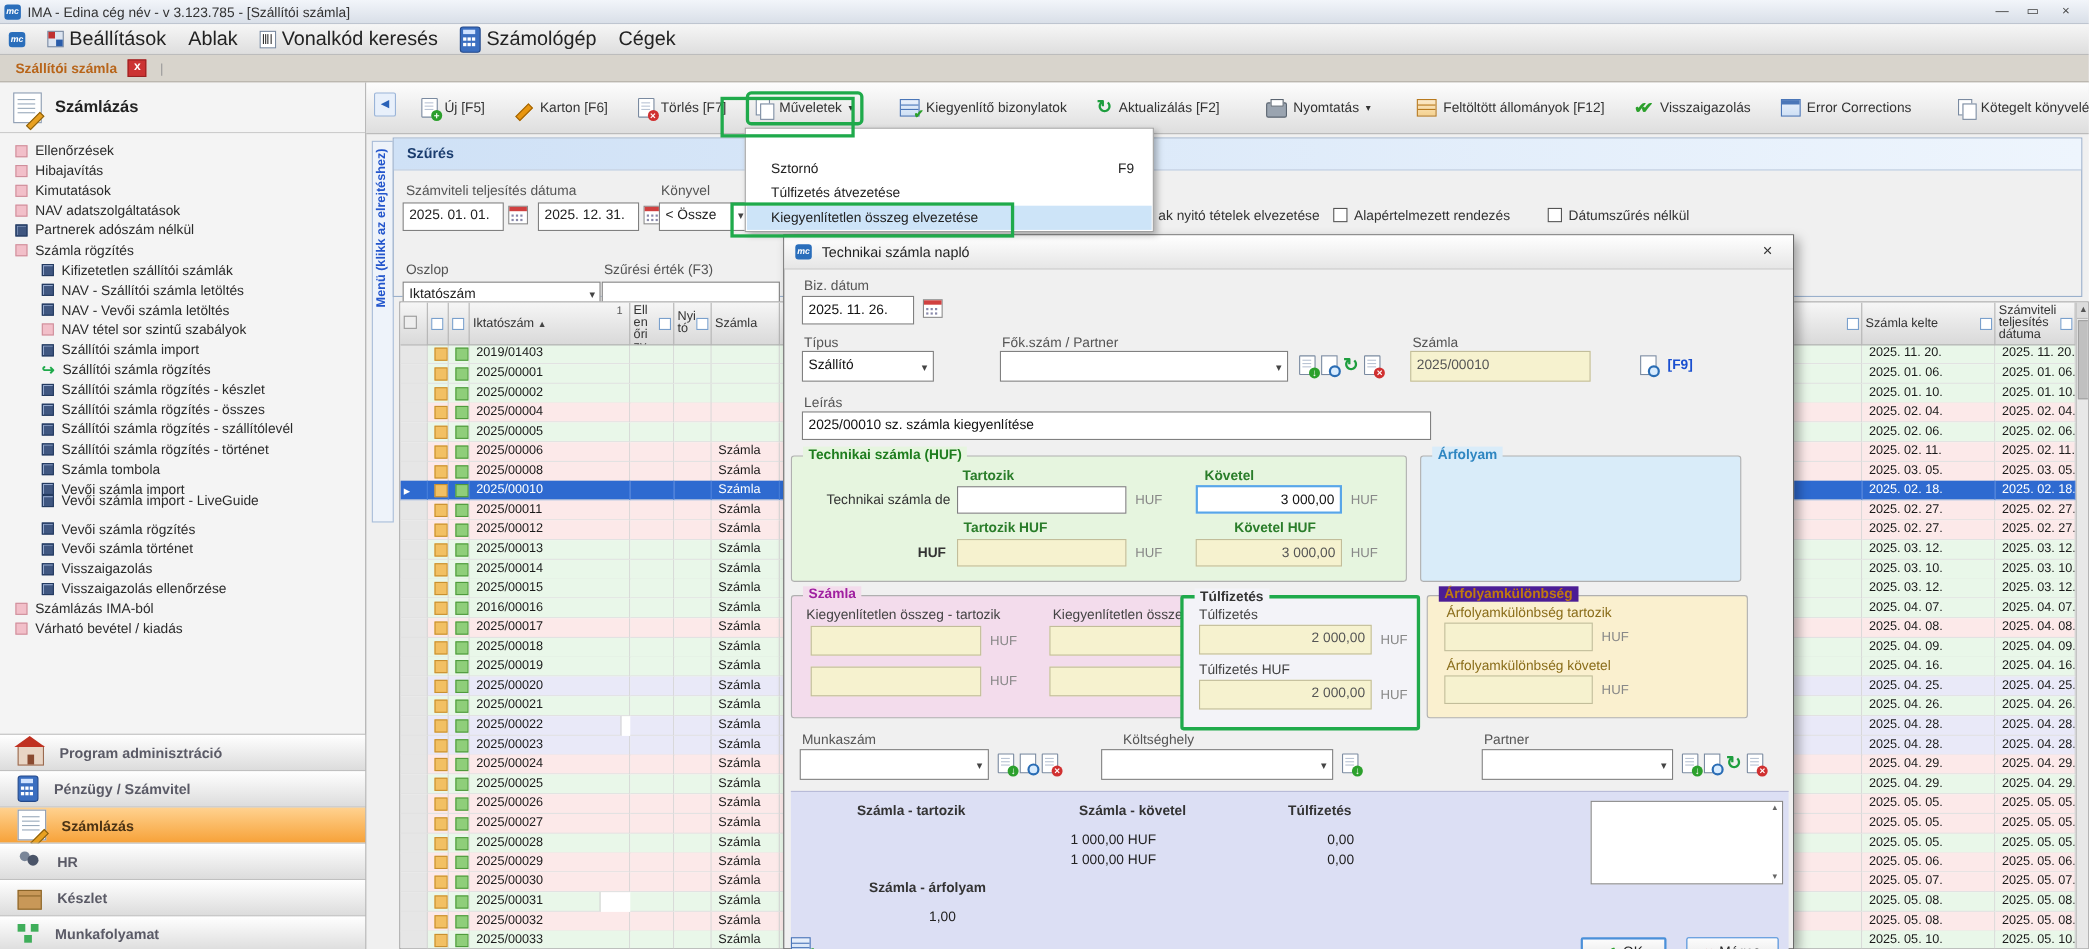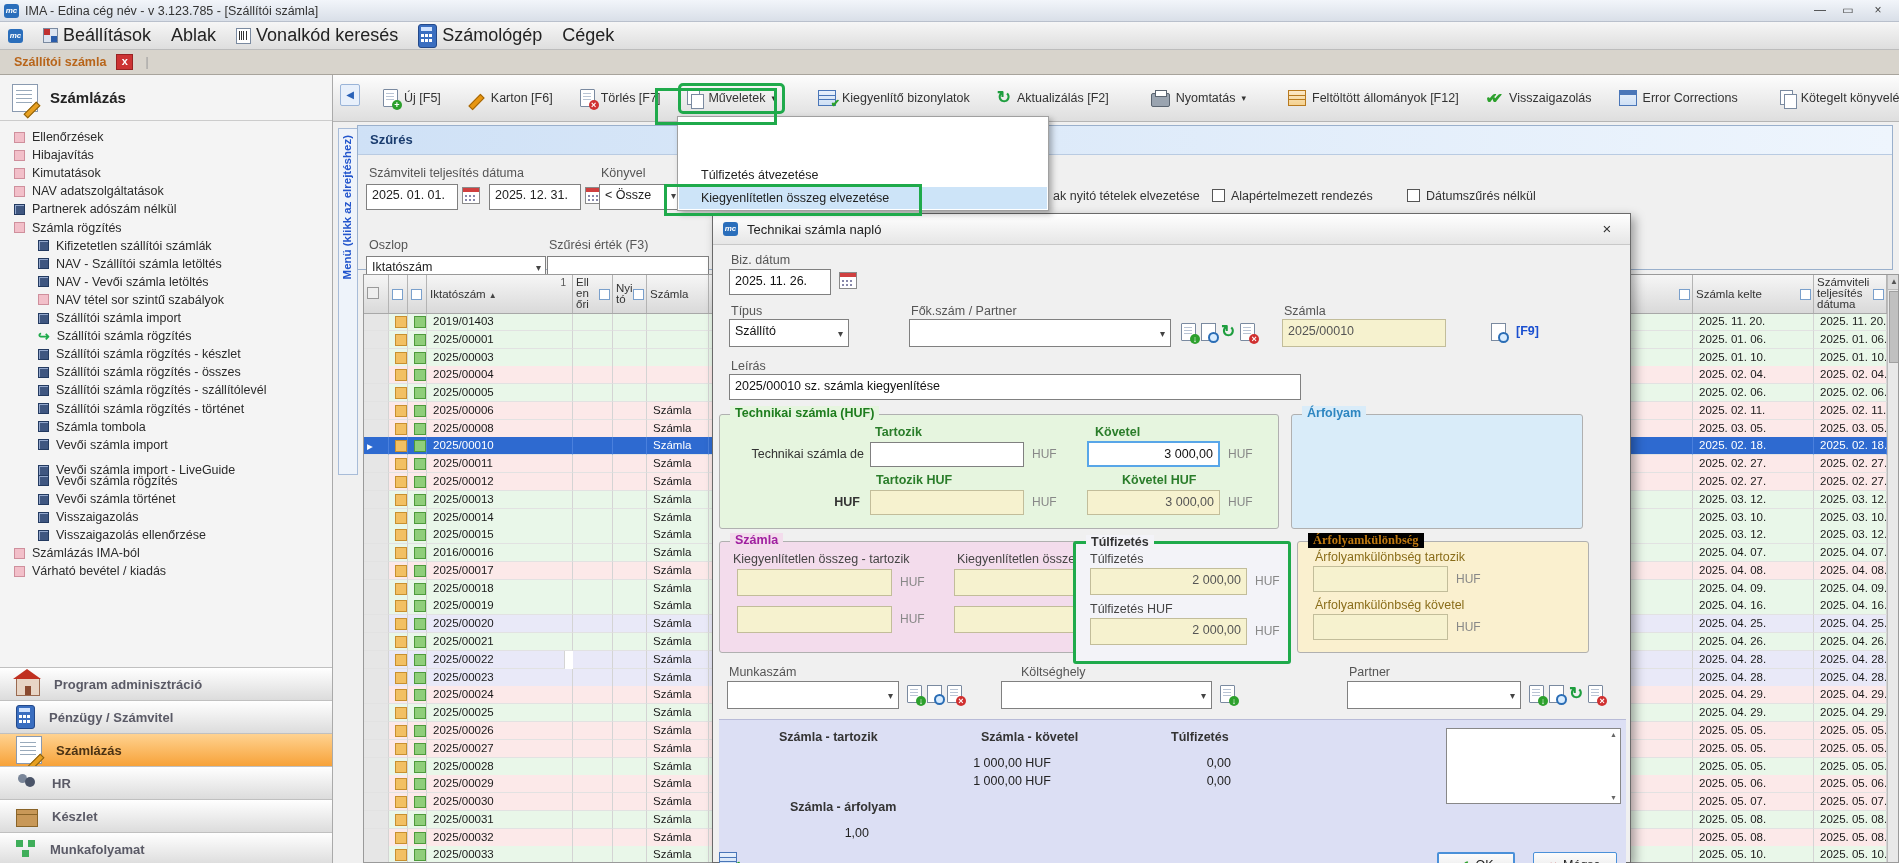--- a/index.html
+++ b/index.html
@@ -162,21 +162,21 @@
   .dinput.num{text-align:right;}
   .dinput.focus{border:2px solid #58a6e8;}
   .dcombo::after{content:"▾";position:absolute;right:5px;top:8px;color:#444;font-size:10px;}
   .unit{position:absolute;color:#888;font-size:12px;}
   .gbox{position:absolute;border:1px solid #b0b0b0;border-radius:3px;box-sizing:border-box;}
   .legend{position:absolute;top:-9px;left:10px;padding:0 5px;font-weight:bold;font-size:12.5px;white-space:nowrap;}
   #gb-tech{background:#e6f5df;} #gb-tech .legend{background:#e6f5df;color:#1e7d1e;}
   #gb-arf{background:#d9ecf9;} #gb-arf .legend{background:#d9ecf9;color:#2e86c1;}
   #gb-szamla{background:#f3dcec;} #gb-szamla .legend{background:#f3dcec;color:#a020a0;}
   #gb-tulf{background:#f3f3f8;border:3px solid #1faa4b;} #gb-tulf .legend{background:#f3f3f8;color:#333;}
-  #gb-arfkul{background:#faf0cf;} #gb-arfkul .legend{background:#000000;color:#c07a10;font-family:Liberation Serif, serif;}
+  #gb-arfkul{background:#faf0cf;} #gb-arfkul .legend{background:#4c1d95;color:#c07a10;}
   .glabel{position:absolute;font-weight:bold;font-size:12.5px;color:#2a7d2a;white-space:nowrap;}
   #summary{position:absolute;left:6px;top:505px;width:907px;height:145px;background:#dcdff4;border-top:1px solid #b8bbd8;}
   #summary .shead{position:absolute;font-weight:bold;color:#333;font-size:12.5px;white-space:nowrap;}
   #summary .sval{position:absolute;text-align:right;color:#222;font-size:12.5px;white-space:nowrap;}
   #listbox{position:absolute;left:727px;top:8px;width:173px;height:74px;background:#fff;border:1px solid #888;}
   #listbox .sa{position:absolute;right:1px;color:#666;font-size:7px;width:11px;text-align:center;}
   .dlg-btn{position:absolute;height:26px;background:linear-gradient(#fcfcfc,#e4e4e4);border:2px solid #4a90d9;
            border-radius:2px;display:flex;align-items:center;justify-content:center;gap:6px;font-size:12.5px;color:#222;box-sizing:border-box;}
   .ok-check{color:#2ca02c;font-weight:bold;font-size:13px;}
   .megse-x{color:#c03030;font-weight:bold;font-size:13px;}
@@ -298,21 +298,21 @@
           <span>Szállítói számla rögzítés - történet</span>
         </div>
         <div class="tree-item" style="top: 292.6px; left: 38px;">
           <span class="navy-node-icon"></span>
           <span>Számla tombola</span>
         </div>
         <div class="tree-item" style="top: 310.7px; left: 38px;">
           <span class="navy-node-icon"></span>
           <span>Vevői számla import</span>
         </div>
-        <div class="tree-item" style="top: 336px; left: 38px;">
+        <div class="tree-item" style="top: 321px; left: 38px;">
           <span class="navy-node-icon"></span>
           <span>Vevői számla import - LiveGuide</span>
         </div>
         <div class="tree-item" style="top: 346.9px; left: 38px;">
           <span class="navy-node-icon"></span>
           <span>Vevői számla rögzítés</span>
         </div>
         <div class="tree-item" style="top: 365px; left: 38px;">
           <span class="navy-node-icon"></span>
           <span>Vevői számla történet</span>
@@ -469,21 +469,21 @@
           <div class="gcell col-szamla" style="left: 283px; width: 62px;"></div>
           <div class="gcell col-filler" style="left: 345px; width: 874px;"></div>
           <div class="gcell col-ott" style="left: 1219px; width: 110px;">ott</div>
           <div class="gcell col-kelte" style="left: 1329px; width: 121px;">2025. 01. 06.</div>
           <div class="gcell col-telj" style="left: 1450px; width: 73px;">2025. 01. 06.</div>
         </div>
         <div class="grow c-g" style="top: 73.56px;">
           <div class="gcell col-marker" style="left: 0px; width: 25px;"></div>
           <div class="gcell col-cb1" style="left: 25px; width: 19px;"><span class="sq sq1"></span></div>
           <div class="gcell col-cb2" style="left: 44px; width: 19px;"><span class="sq sq2"></span></div>
-          <div class="gcell col-ikt" style="left: 63px; width: 146px;">2025/00003</div>
+          <div class="gcell col-ikt" style="left: 63px; width: 146px;">2025/00002</div>
           <div class="gcell col-ell" style="left: 209px; width: 40px;"></div>
           <div class="gcell col-nyito" style="left: 249px; width: 34px;"></div>
           <div class="gcell col-szamla" style="left: 283px; width: 62px;"></div>
           <div class="gcell col-filler" style="left: 345px; width: 874px;"></div>
           <div class="gcell col-ott" style="left: 1219px; width: 110px;">ott</div>
           <div class="gcell col-kelte" style="left: 1329px; width: 121px;">2025. 01. 10.</div>
           <div class="gcell col-telj" style="left: 1450px; width: 73px;">2025. 01. 10.</div>
         </div>
         <div class="grow c-p" style="top: 91.34px;">
           <div class="gcell col-marker" style="left: 0px; width: 25px;"></div>
@@ -807,21 +807,21 @@
           <div class="gcell col-szamla" style="left: 283px; width: 62px;">Számla</div>
           <div class="gcell col-filler" style="left: 345px; width: 874px;"></div>
           <div class="gcell col-ott" style="left: 1219px; width: 110px;">ott</div>
           <div class="gcell col-kelte" style="left: 1329px; width: 121px;">2025. 05. 07.</div>
           <div class="gcell col-telj" style="left: 1450px; width: 73px;">2025. 05. 07.</div>
         </div>
         <div class="grow c-g" style="top: 535.84px;">
           <div class="gcell col-marker" style="left: 0px; width: 25px;"></div>
           <div class="gcell col-cb1" style="left: 25px; width: 19px;"><span class="sq sq1"></span></div>
           <div class="gcell col-cb2" style="left: 44px; width: 19px;"><span class="sq sq2"></span></div>
-          <div class="gcell col-ikt" style="left: 63px; width: 146px;">2025/00031</div>
+          <div class="gcell col-ikt" style="left: 63px; width: 119px;">2025/00031</div>
           <div class="gcell col-ell" style="left: 209px; width: 40px;"></div>
           <div class="gcell col-nyito" style="left: 249px; width: 34px;"></div>
           <div class="gcell col-szamla" style="left: 283px; width: 62px;">Számla</div>
           <div class="gcell col-filler" style="left: 345px; width: 874px;"></div>
           <div class="gcell col-ott" style="left: 1219px; width: 110px;">ott</div>
           <div class="gcell col-kelte" style="left: 1329px; width: 121px;">2025. 05. 08.</div>
           <div class="gcell col-telj" style="left: 1450px; width: 73px;">2025. 05. 08.</div>
         </div>
         <div class="grow c-p" style="top: 553.62px;">
           <div class="gcell col-marker" style="left: 0px; width: 25px;"></div>
@@ -1008,20 +1008,24 @@
       </div>
       <div class="dlg-btn" style="left:814px;top:132px;width:84px;border-width:1px;">
         <span class="megse-x">×</span>
           <span>Mégse</span>
       </div>
     </div>
     <span class="ic table-check-icon" style="position:absolute;left:6px;top:638px;"></span>
   </div>
 
   <div id="ctxmenu" class="abs">
+      <div class="cm-item" style="top: 24.5px;">
+        <span>Sztornó</span>
+        <span class="sc">F9</span>
+      </div>
       <div class="cm-item hl" style="top: 69.5px;">
         <span>Kiegyenlítetlen összeg elvezetése</span>
       </div>
       <div class="cm-item" style="top: 47px;">
         <span>Túlfizetés átvezetése</span>
       </div>
     </div>
 
   <div class="anno" style="left:655px;top:88px;width:116px;height:31px;"></div>
   <div class="anno" style="left:664px;top:184px;width:252px;height:26px;"></div>

